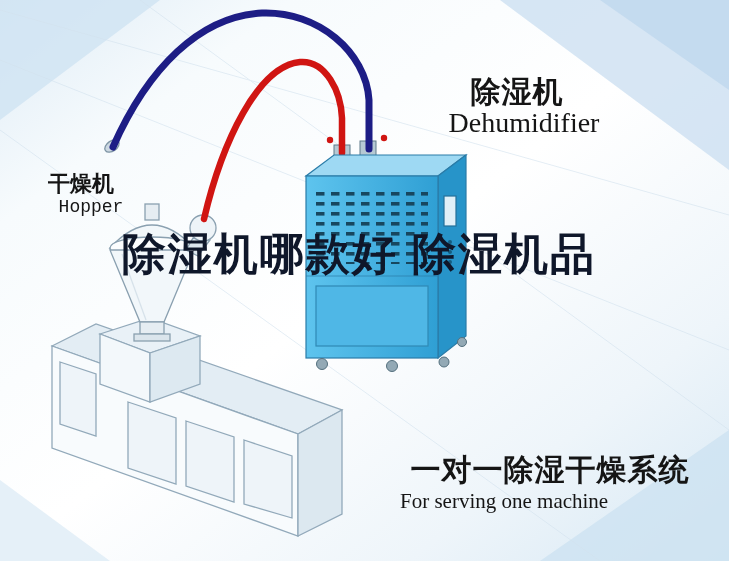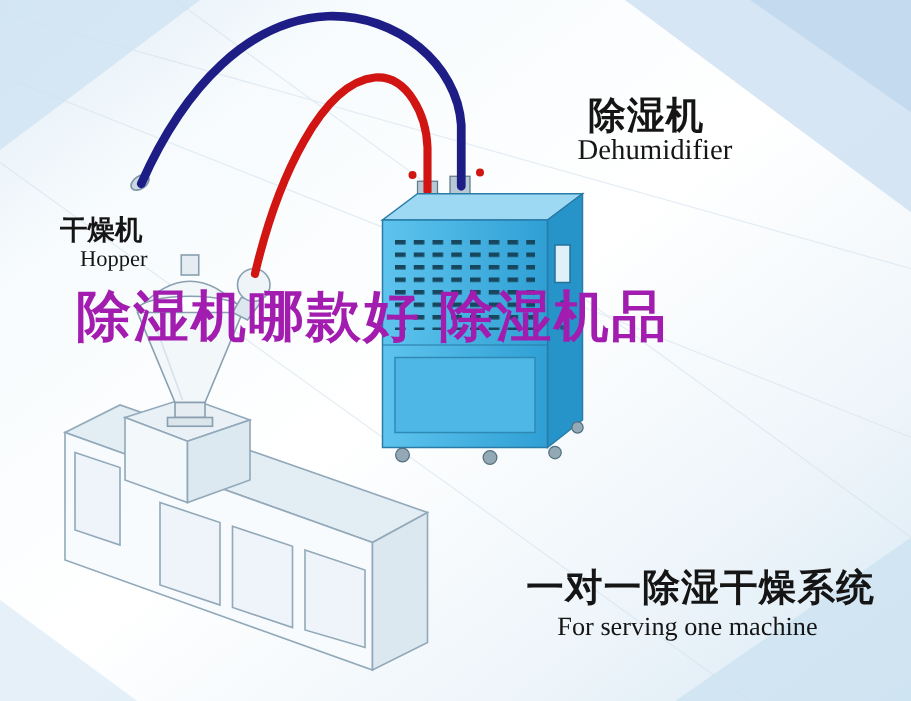--- a/index.html
+++ b/index.html
@@ -9,36 +9,36 @@
     height: 561px;
     overflow: hidden;
     font-family: "Liberation Sans", sans-serif;
   }
   .stage svg { position: absolute; left: 0; top: 0; }
   .txt { position: absolute; white-space: nowrap; }
   .zh-bold { font-family: "Liberation Sans", sans-serif; font-weight: 700; color: #151515; }
   .en-serif { font-family: "Liberation Serif", serif; color: #151515; }
 
   .dehu-zh { left: 452px; top: 72px;  width: 130px; text-align: center; font-size: 30px; letter-spacing: 1px; }
-  .dehu-en { left: 446px; top: 107px; width: 156px; text-align: center; font-size: 23px; }
+  .dehu-en { left: 446px; top: 107px; width: 156px; text-align: center; font-size: 28px; }
   .hop-zh  { left: 48px;  top: 169px; width: 86px;  text-align: left; font-size: 22px; }
-  .hop-en  { left: 48px;  top: 197px; width: 86px;  text-align: center; font-size: 18px; }
+  .hop-en  { left: 48px;  top: 197px; width: 86px;  text-align: center; font-size: 18px; font-family: Liberation Mono, monospace; }
 
   .main-title {
     position: absolute; left: 0; top: 228px; width: 596px;
-    text-align: center;
+    text-align: right;
     font-family: "Liberation Sans", sans-serif;
     font-weight: 700;
     font-size: 44px;
     line-height: 52px;
-    color: #a21caf;
+    color: #0f172a;
     letter-spacing: 2px;
   }
-  .sys-zh { left: 400px; top: 450px; width: 300px; text-align: right; font-size: 30px; letter-spacing: 1px; }
-  .sys-en { left: 400px; top: 489px; width: 300px; text-align: center; font-size: 21px; }
+  .sys-zh { left: 400px; top: 450px; width: 300px; text-align: center; font-size: 30px; letter-spacing: 1px; }
+  .sys-en { left: 400px; top: 489px; width: 300px; font-size: 21px; }
 </style>
 </head>
 <body>
 
 <div class="stage">
 
   <svg width="729" height="561" viewBox="0 0 729 561">
     <defs>
       <linearGradient id="bgGrad" x1="0" y1="0" x2="1" y2="1">
         <stop offset="0" stop-color="#dfecf6"></stop>

